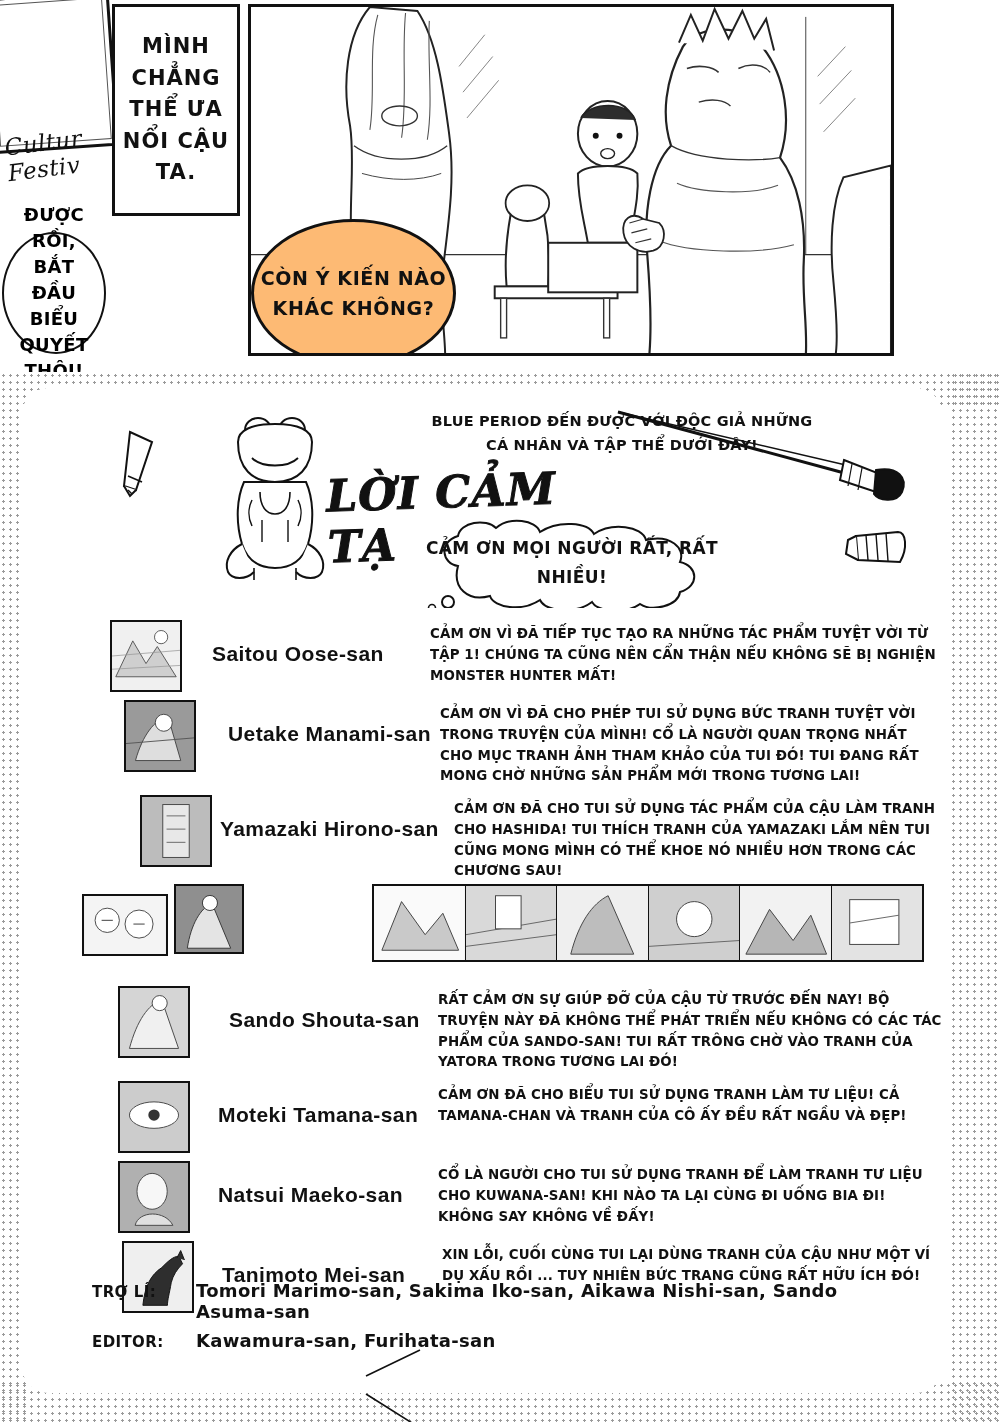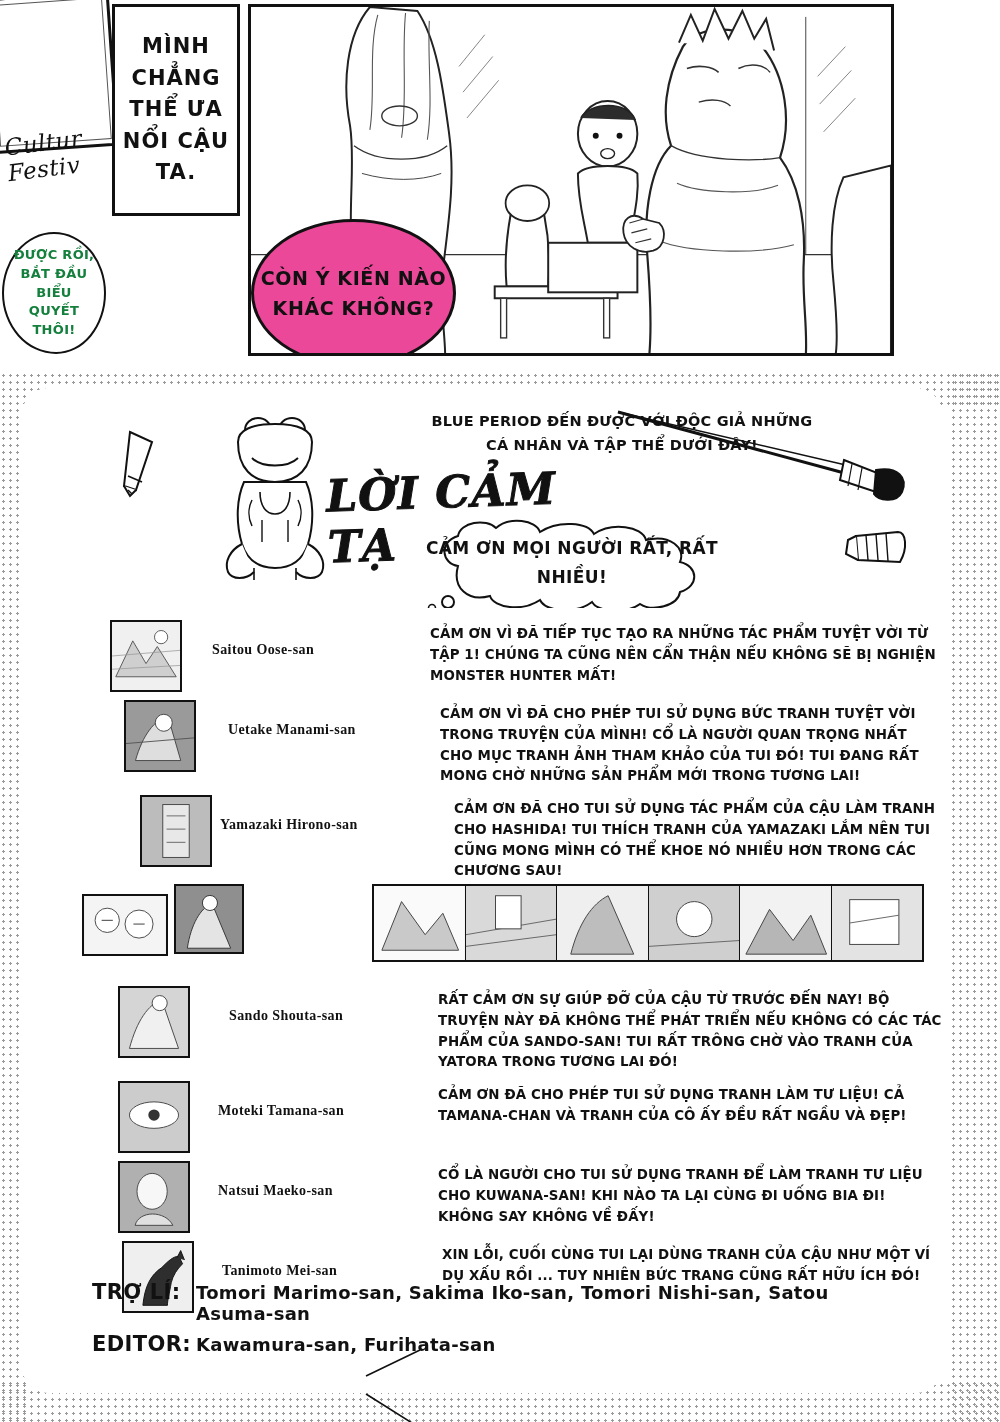--- a/index.html
+++ b/index.html
@@ -73,24 +73,24 @@
     background: #fff;
     display: flex;
     align-items: center;
     justify-content: center;
     text-align: center;
     box-sizing: border-box;
     padding: 6px;
   }
   .chalk-bubble span {
     font-family: "DejaVu Sans", sans-serif;
-    font-size: 13px;
+    font-size: 18px;
     font-weight: 700;
     line-height: 1.45;
-    color: #15803d;
+    color: #000000;
     letter-spacing: 0.3px;
   }
 
   
   .panel-vert {
     position: absolute;
     left: 112px; top: 4px;
     width: 128px; height: 212px;
     border: 3px solid #111;
     background: #fff;
@@ -123,21 +123,21 @@
   .panel-art .sketch {
     position: absolute;
     left: 0; top: 0; right: 0; bottom: 0;
   }
   .speech-round {
     position: absolute;
     left: 0px; top: 212px;
     width: 205px; height: 148px;
     border: 3px solid #111;
     border-radius: 50%;
-    background: #ec4899;
+    background: #fdba74;
     display: flex;
     align-items: center;
     justify-content: center;
     text-align: center;
     box-sizing: border-box;
     z-index: 5;
   }
   .speech-round span {
     font-family: "DejaVu Sans", sans-serif;
     font-size: 19px;
@@ -262,22 +262,22 @@
     background: #e8e8e8;
     overflow: hidden;
     position: relative;
   }
   .thumb svg { display: block; }
   .credit-name {
     flex: 0 0 auto;
     width: 230px;
     padding-left: 18px;
     padding-top: 22px;
-    font-family: Liberation Serif, serif;
-    font-size: 14px;
+    font-family: Liberation Sans, sans-serif;
+    font-size: 21px;
     font-weight: 700;
     color: #111;
     letter-spacing: 0.4px;
     box-sizing: border-box;
   }
   .credit-msg {
     flex: 1 1 auto;
     padding-top: 4px;
     font-family: "DejaVu Sans", sans-serif;
     font-size: 13.4px;
@@ -346,21 +346,21 @@
     left: 100px; top: 890px;
     width: 800px;
   }
   .fc-line {
     display: flex;
     align-items: baseline;
     margin-bottom: 8px;
   }
   .fc-label {
     font-family: "DejaVu Sans", sans-serif;
-    font-size: 21px;
+    font-size: 15px;
     font-weight: 700;
     color: #111;
     width: 104px;
     flex: 0 0 auto;
     letter-spacing: 0.4px;
   }
   .fc-value {
     font-family: "DejaVu Sans", sans-serif;
     font-size: 18px;
     font-weight: 700;
@@ -625,21 +625,21 @@
 
         <div class="credit-row row-5">
           <div class="thumb">
             <svg viewBox="0 0 72 72" width="68" height="68">
               <rect width="72" height="72" fill="#cccccc"></rect>
               <ellipse cx="36" cy="34" rx="26" ry="14" fill="#fff" stroke="#444"></ellipse>
               <circle cx="36" cy="34" r="6" fill="#333"></circle>
             </svg>
           </div>
           <div class="credit-name">Moteki Tamana-san</div>
-          <div class="credit-msg">CẢM ƠN ĐÃ CHO PHÉP TUI SỬ DỤNG TRANH LÀM TƯ LIỆU! CẢ TAMANA-CHAN VÀ TRANH CỦA CÔ ẤY ĐỀU RẤT NGẦU VÀ ĐẸP!</div>
+          <div class="credit-msg">CẢM ƠN ĐÃ CHO BIỂU TUI SỬ DỤNG TRANH LÀM TƯ LIỆU! CẢ TAMANA-CHAN VÀ TRANH CỦA CÔ ẤY ĐỀU RẤT NGẦU VÀ ĐẸP!</div>
         </div>
 
         <div class="credit-row row-6">
           <div class="thumb">
             <svg viewBox="0 0 72 72" width="68" height="68">
               <rect width="72" height="72" fill="#b0b0b0"></rect>
               <ellipse cx="34" cy="30" rx="16" ry="19" fill="#f7f7f7" stroke="#444"></ellipse>
               <path d="M16 66 C20 50 48 50 56 66 Z" fill="#e0e0e0" stroke="#444"></path>
             </svg>
           </div>
@@ -657,21 +657,21 @@
           </div>
           <div class="credit-name">Tanimoto Mei-san</div>
           <div class="credit-msg">XIN LỖI, CUỐI CÙNG TUI LẠI DÙNG TRANH CỦA CẬU NHƯ MỘT VÍ DỤ XẤU RỒI ... TUY NHIÊN BỨC TRANG CŨNG RẤT HỮU ÍCH ĐÓ!</div>
         </div>
 
       </div>
 
       <div class="footer-credits" style="left:70px;top:892px;">
         <div class="fc-line">
           <div class="fc-label">TRỢ LÍ:</div>
-          <div class="fc-value">Tomori Marimo-san, Sakima Iko-san, Tomori Nishi-san, Satou Asuma-san</div>
+          <div class="fc-value">Tomori Marimo-san, Sakima Iko-san, Aikawa Nishi-san, Sando Asuma-san</div>
         </div>
         <div class="fc-line">
           <div class="fc-label">EDITOR:</div>
           <div class="fc-value">Kawamura-san, Furihata-san</div>
         </div>
       </div>
 
     </div>
   </div>
 </div>

